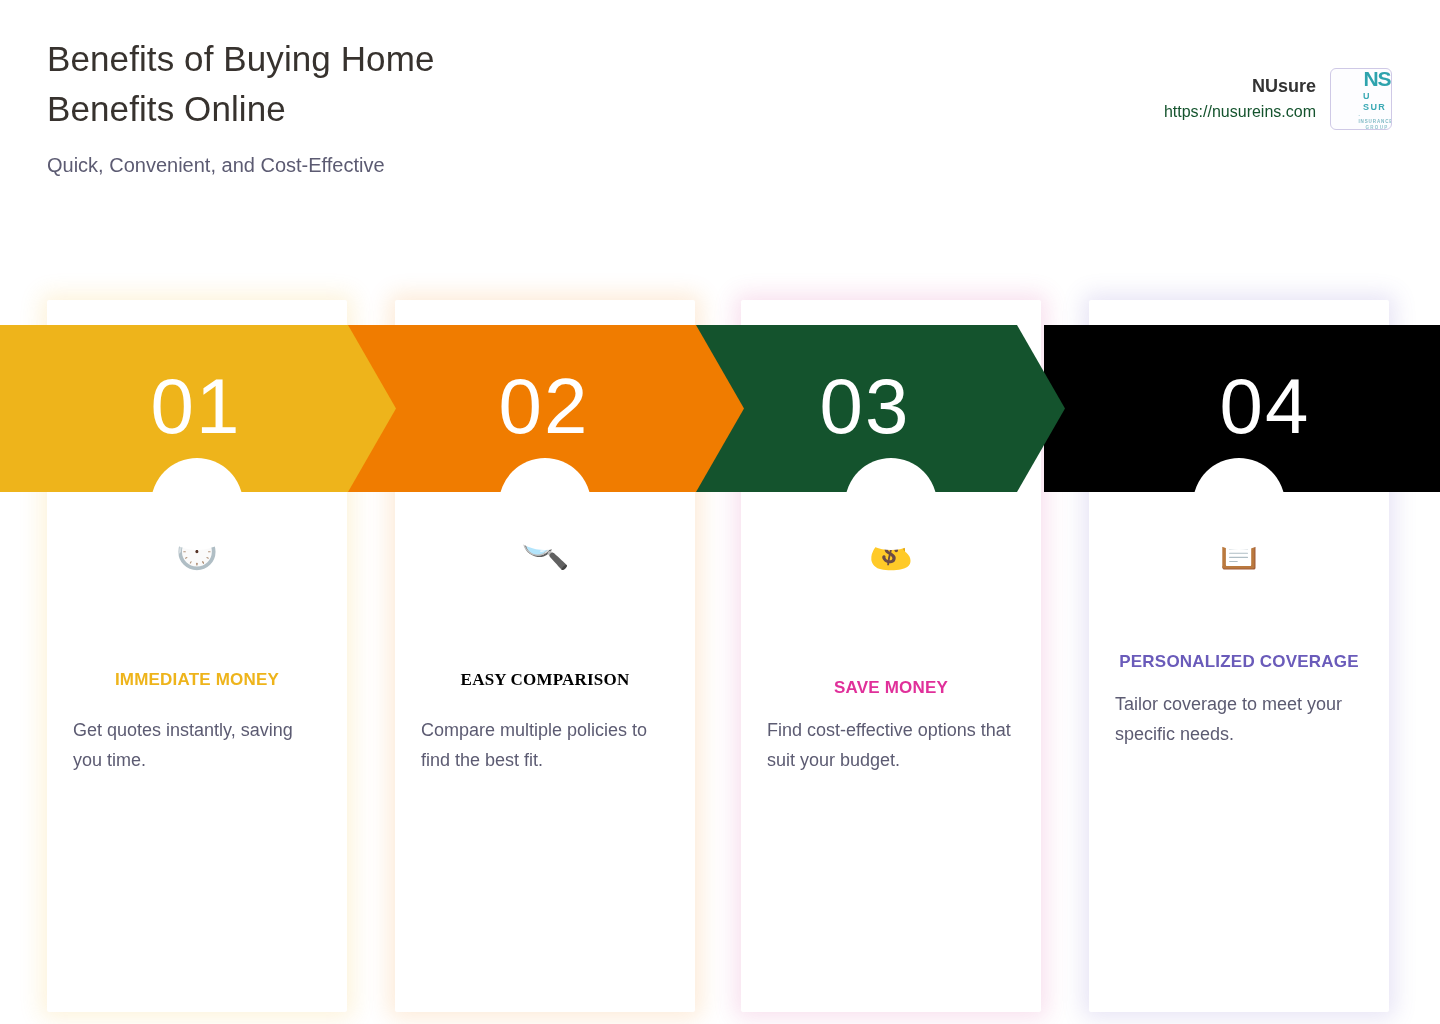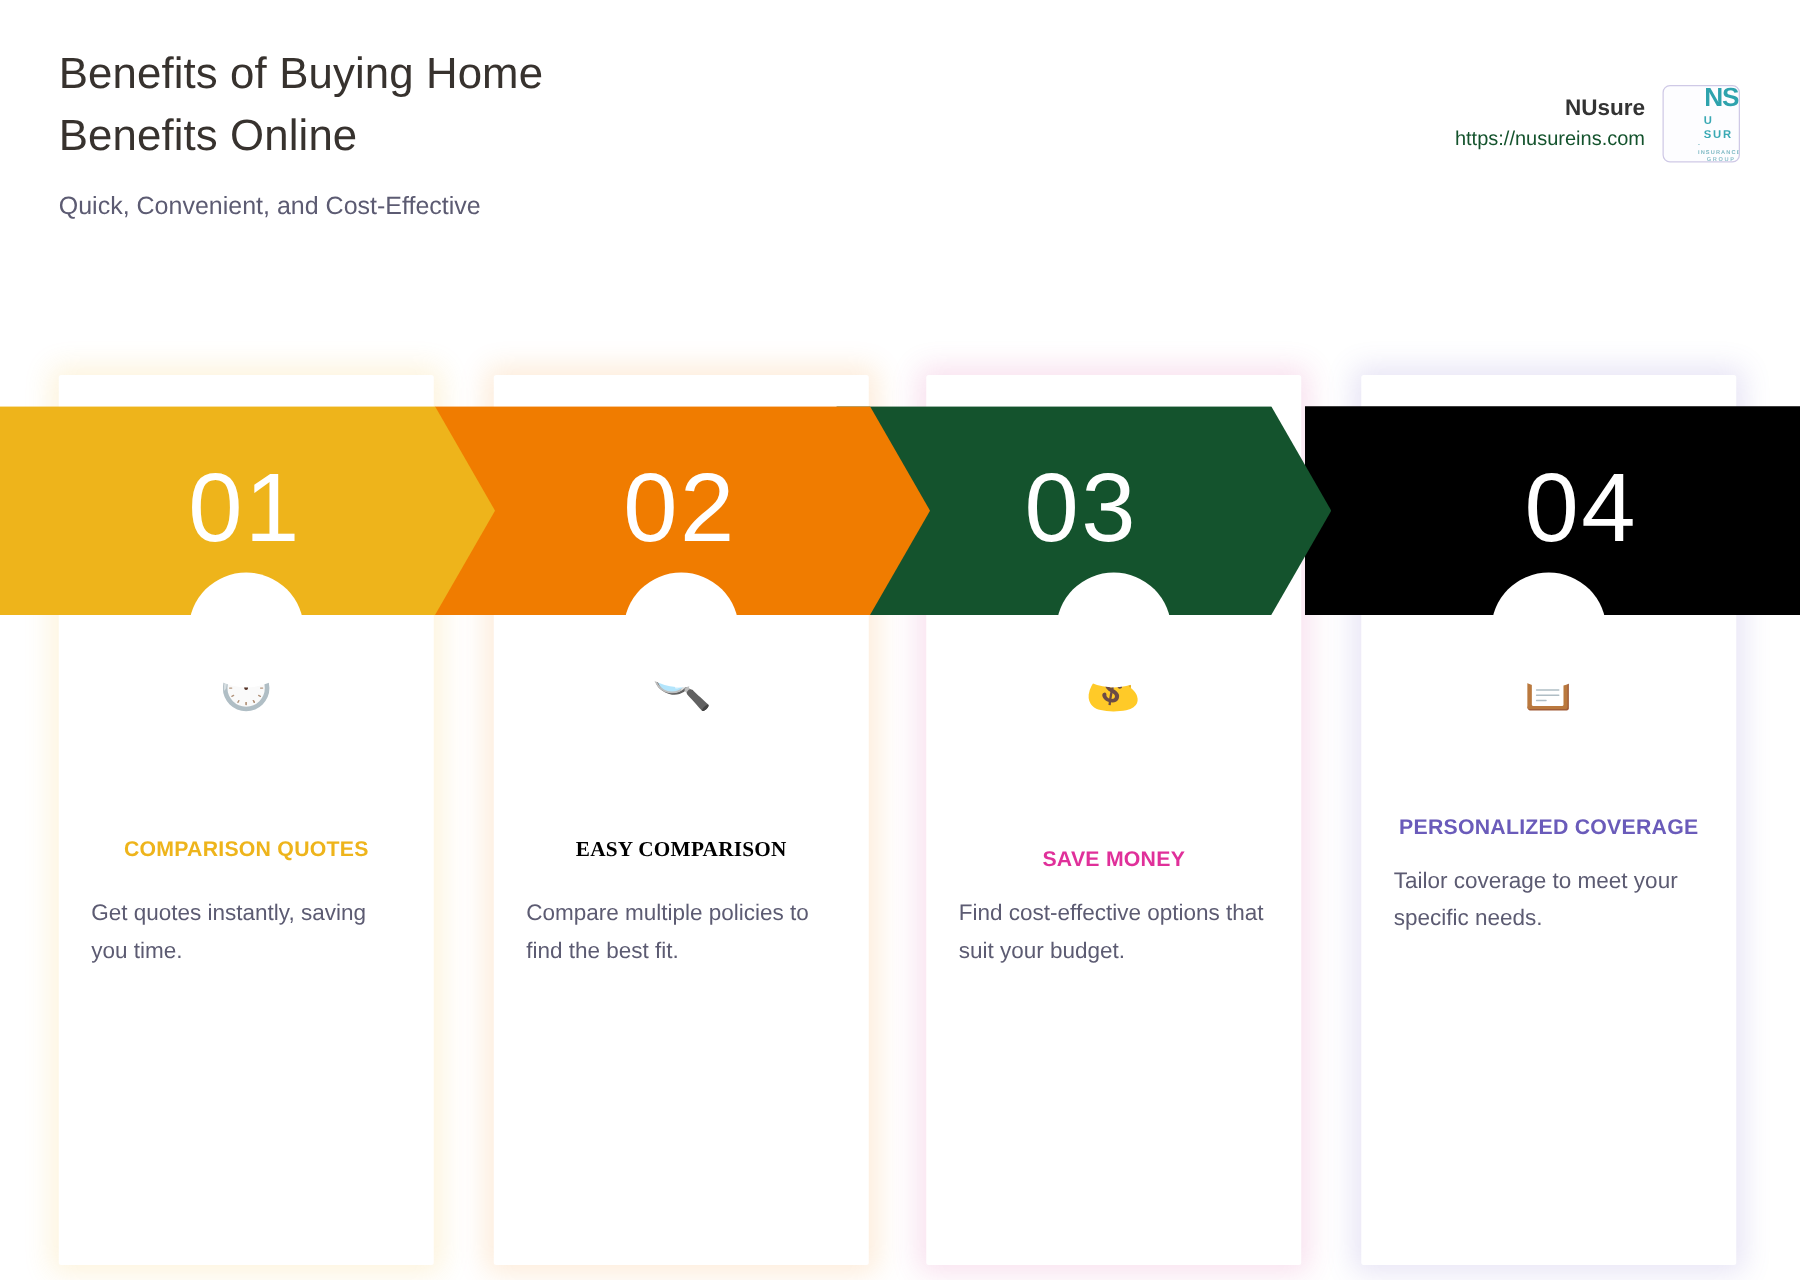--- a/index.html
+++ b/index.html
@@ -271,21 +271,21 @@
     </div>
   </div>
 
 </div>
 
 <div class="cards">
 
   <div class="card c1">
     <div class="card-body">
       <div class="card-icon">⏱️</div>
-      <div class="card-heading h1">COMPARISON QUOTES</div>
+      <div class="card-heading h1">IMMEDIATE MONEY</div>
       <div class="card-text t1">Get quotes instantly, saving you time.</div>
     </div>
   </div>
 
   <div class="card c2">
     <div class="card-body">
       <div class="card-icon">🔍</div>
       <div class="card-heading h2">EASY COMPARISON</div>
       <div class="card-text t2">Compare multiple policies to find the best fit.</div>
     </div>

